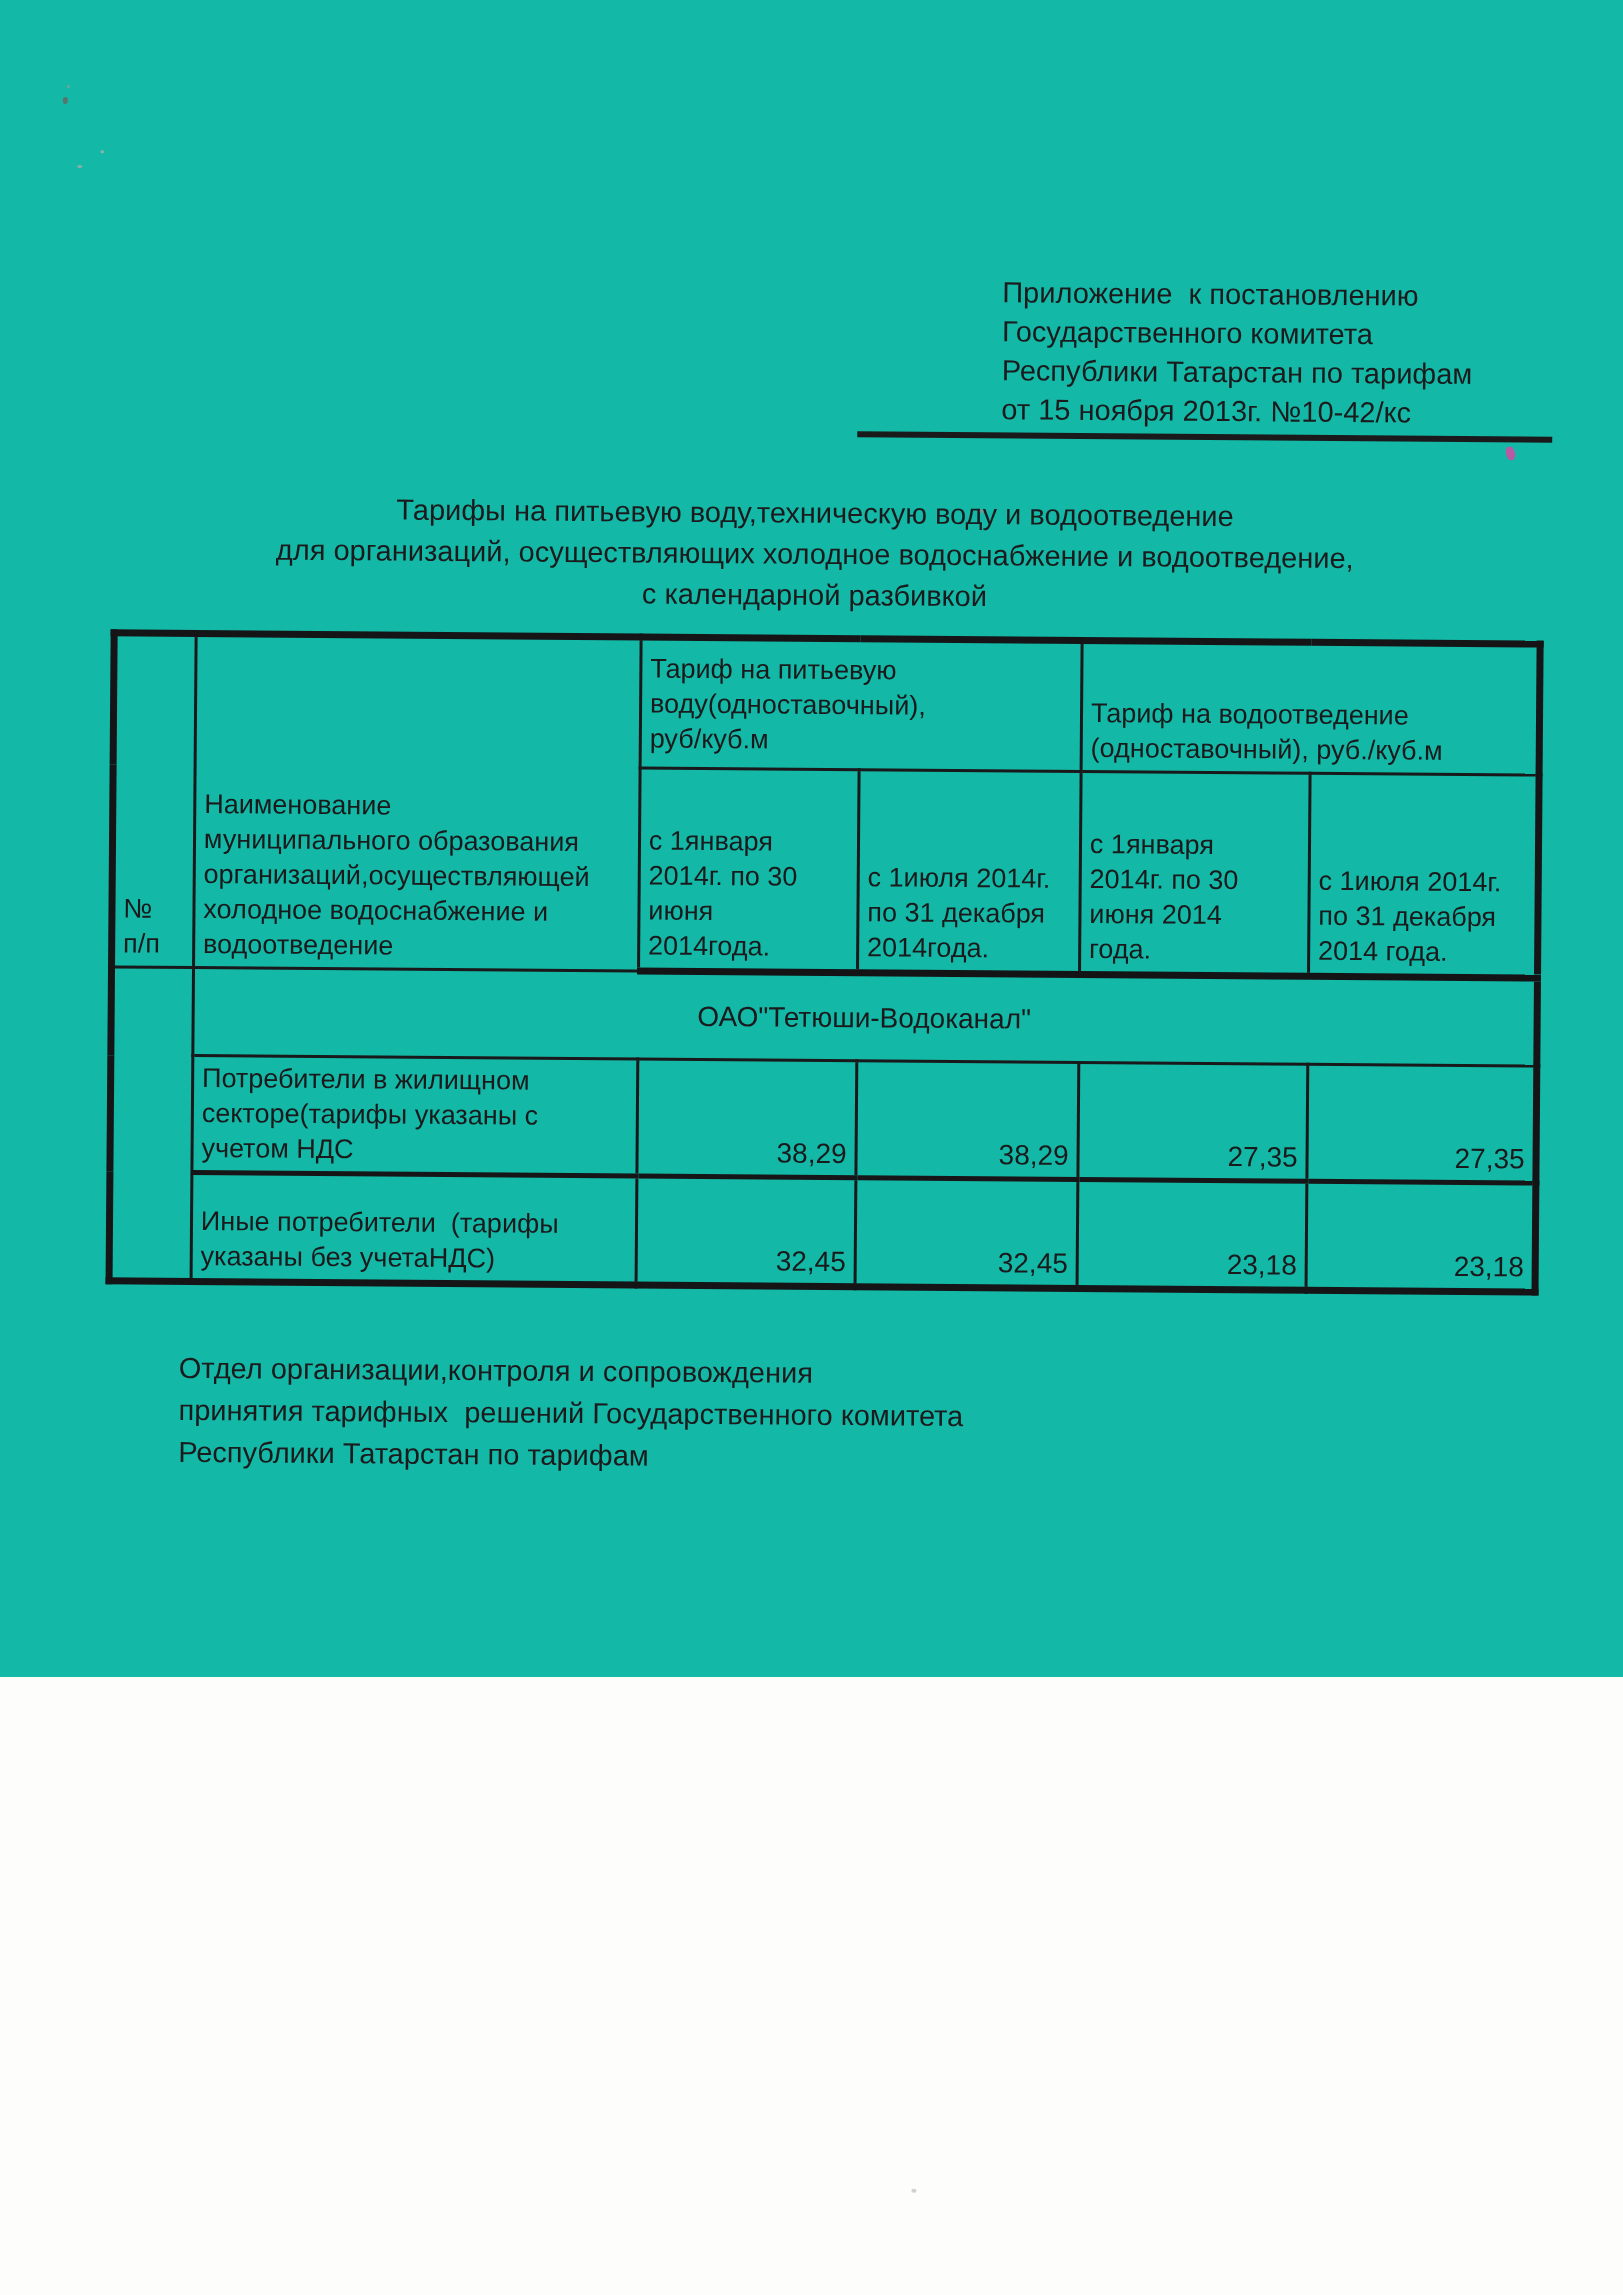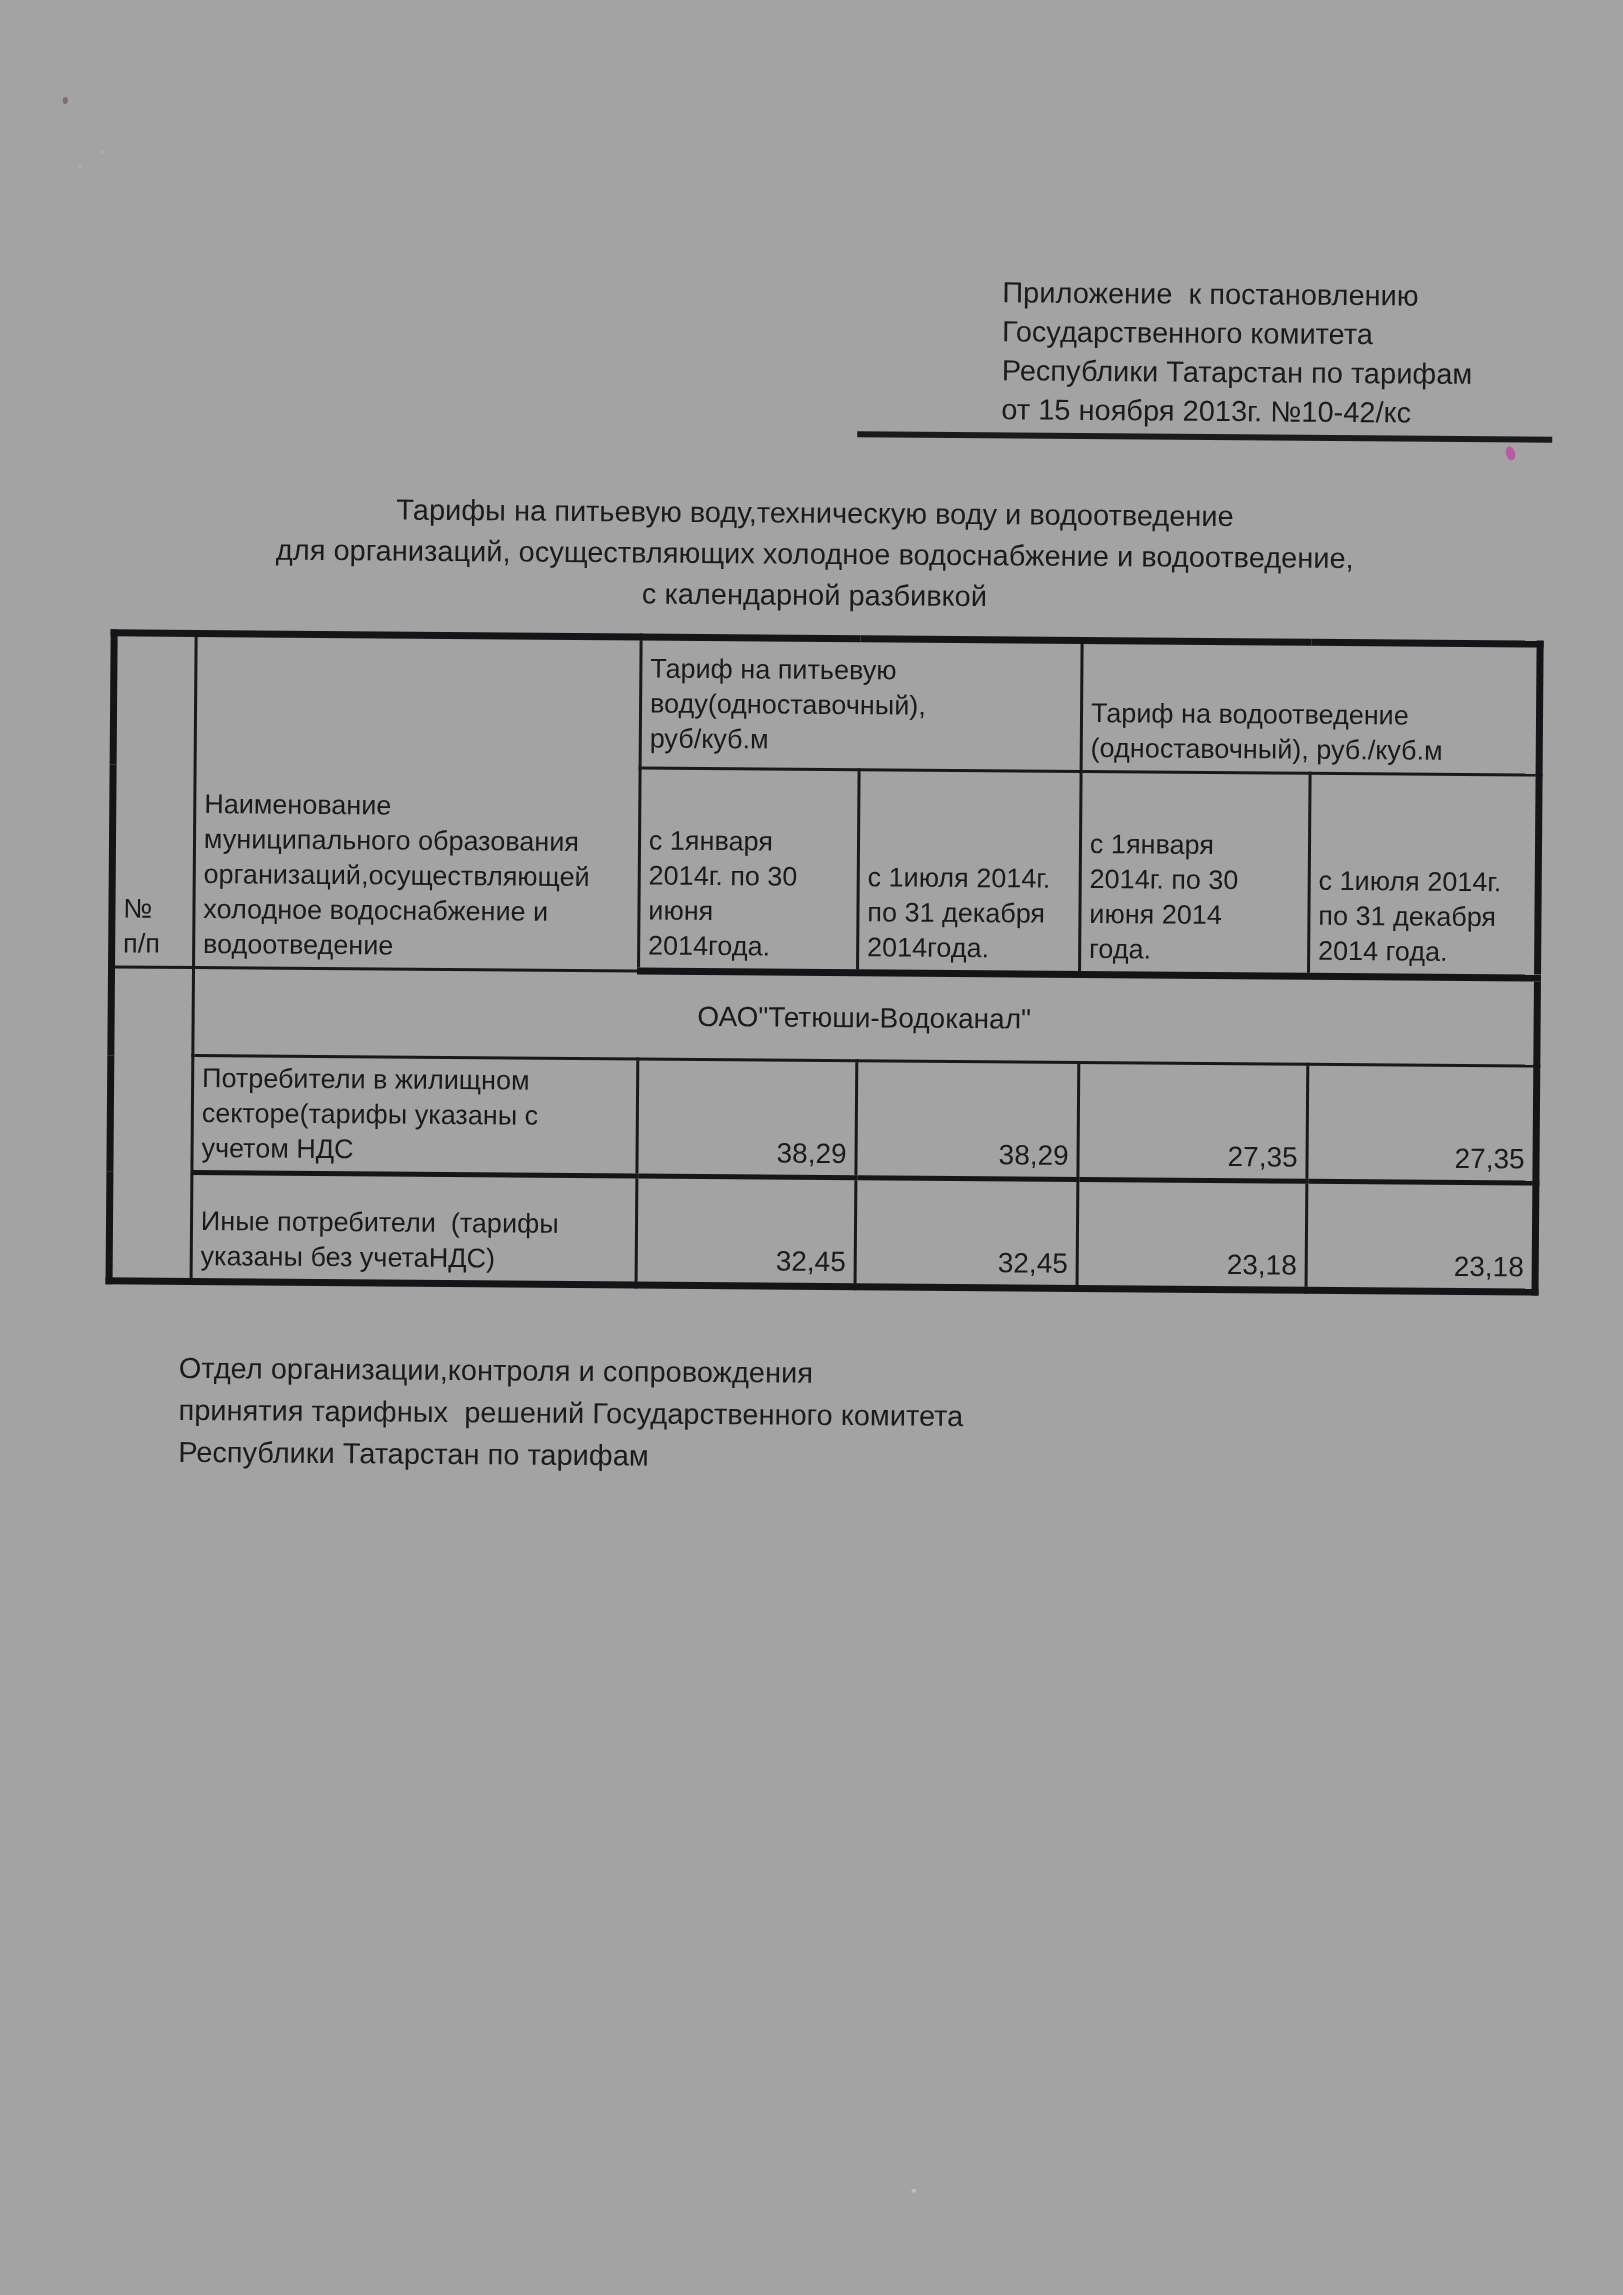--- a/index.html
+++ b/index.html
@@ -8,22 +8,22 @@
     width: 1623px;
     height: 2295px;
     background: #fdfdfc;
     overflow: hidden;
     font-family: "Liberation Sans", "DejaVu Sans", sans-serif;
     color: #1b1b1d;
   }
   .sheet {
     position: relative;
     width: 1623px;
-    height: 2295px;
-    background: #a3a3a3;
+    height: 1677px;
+    background: #14b8a6;
   }
   
   .content {
     position: absolute;
     left: 0; top: 0;
     width: 1623px;
     height: 2295px;
     transform: rotate(0.45deg);
     transform-origin: 196px 589px;
   }

